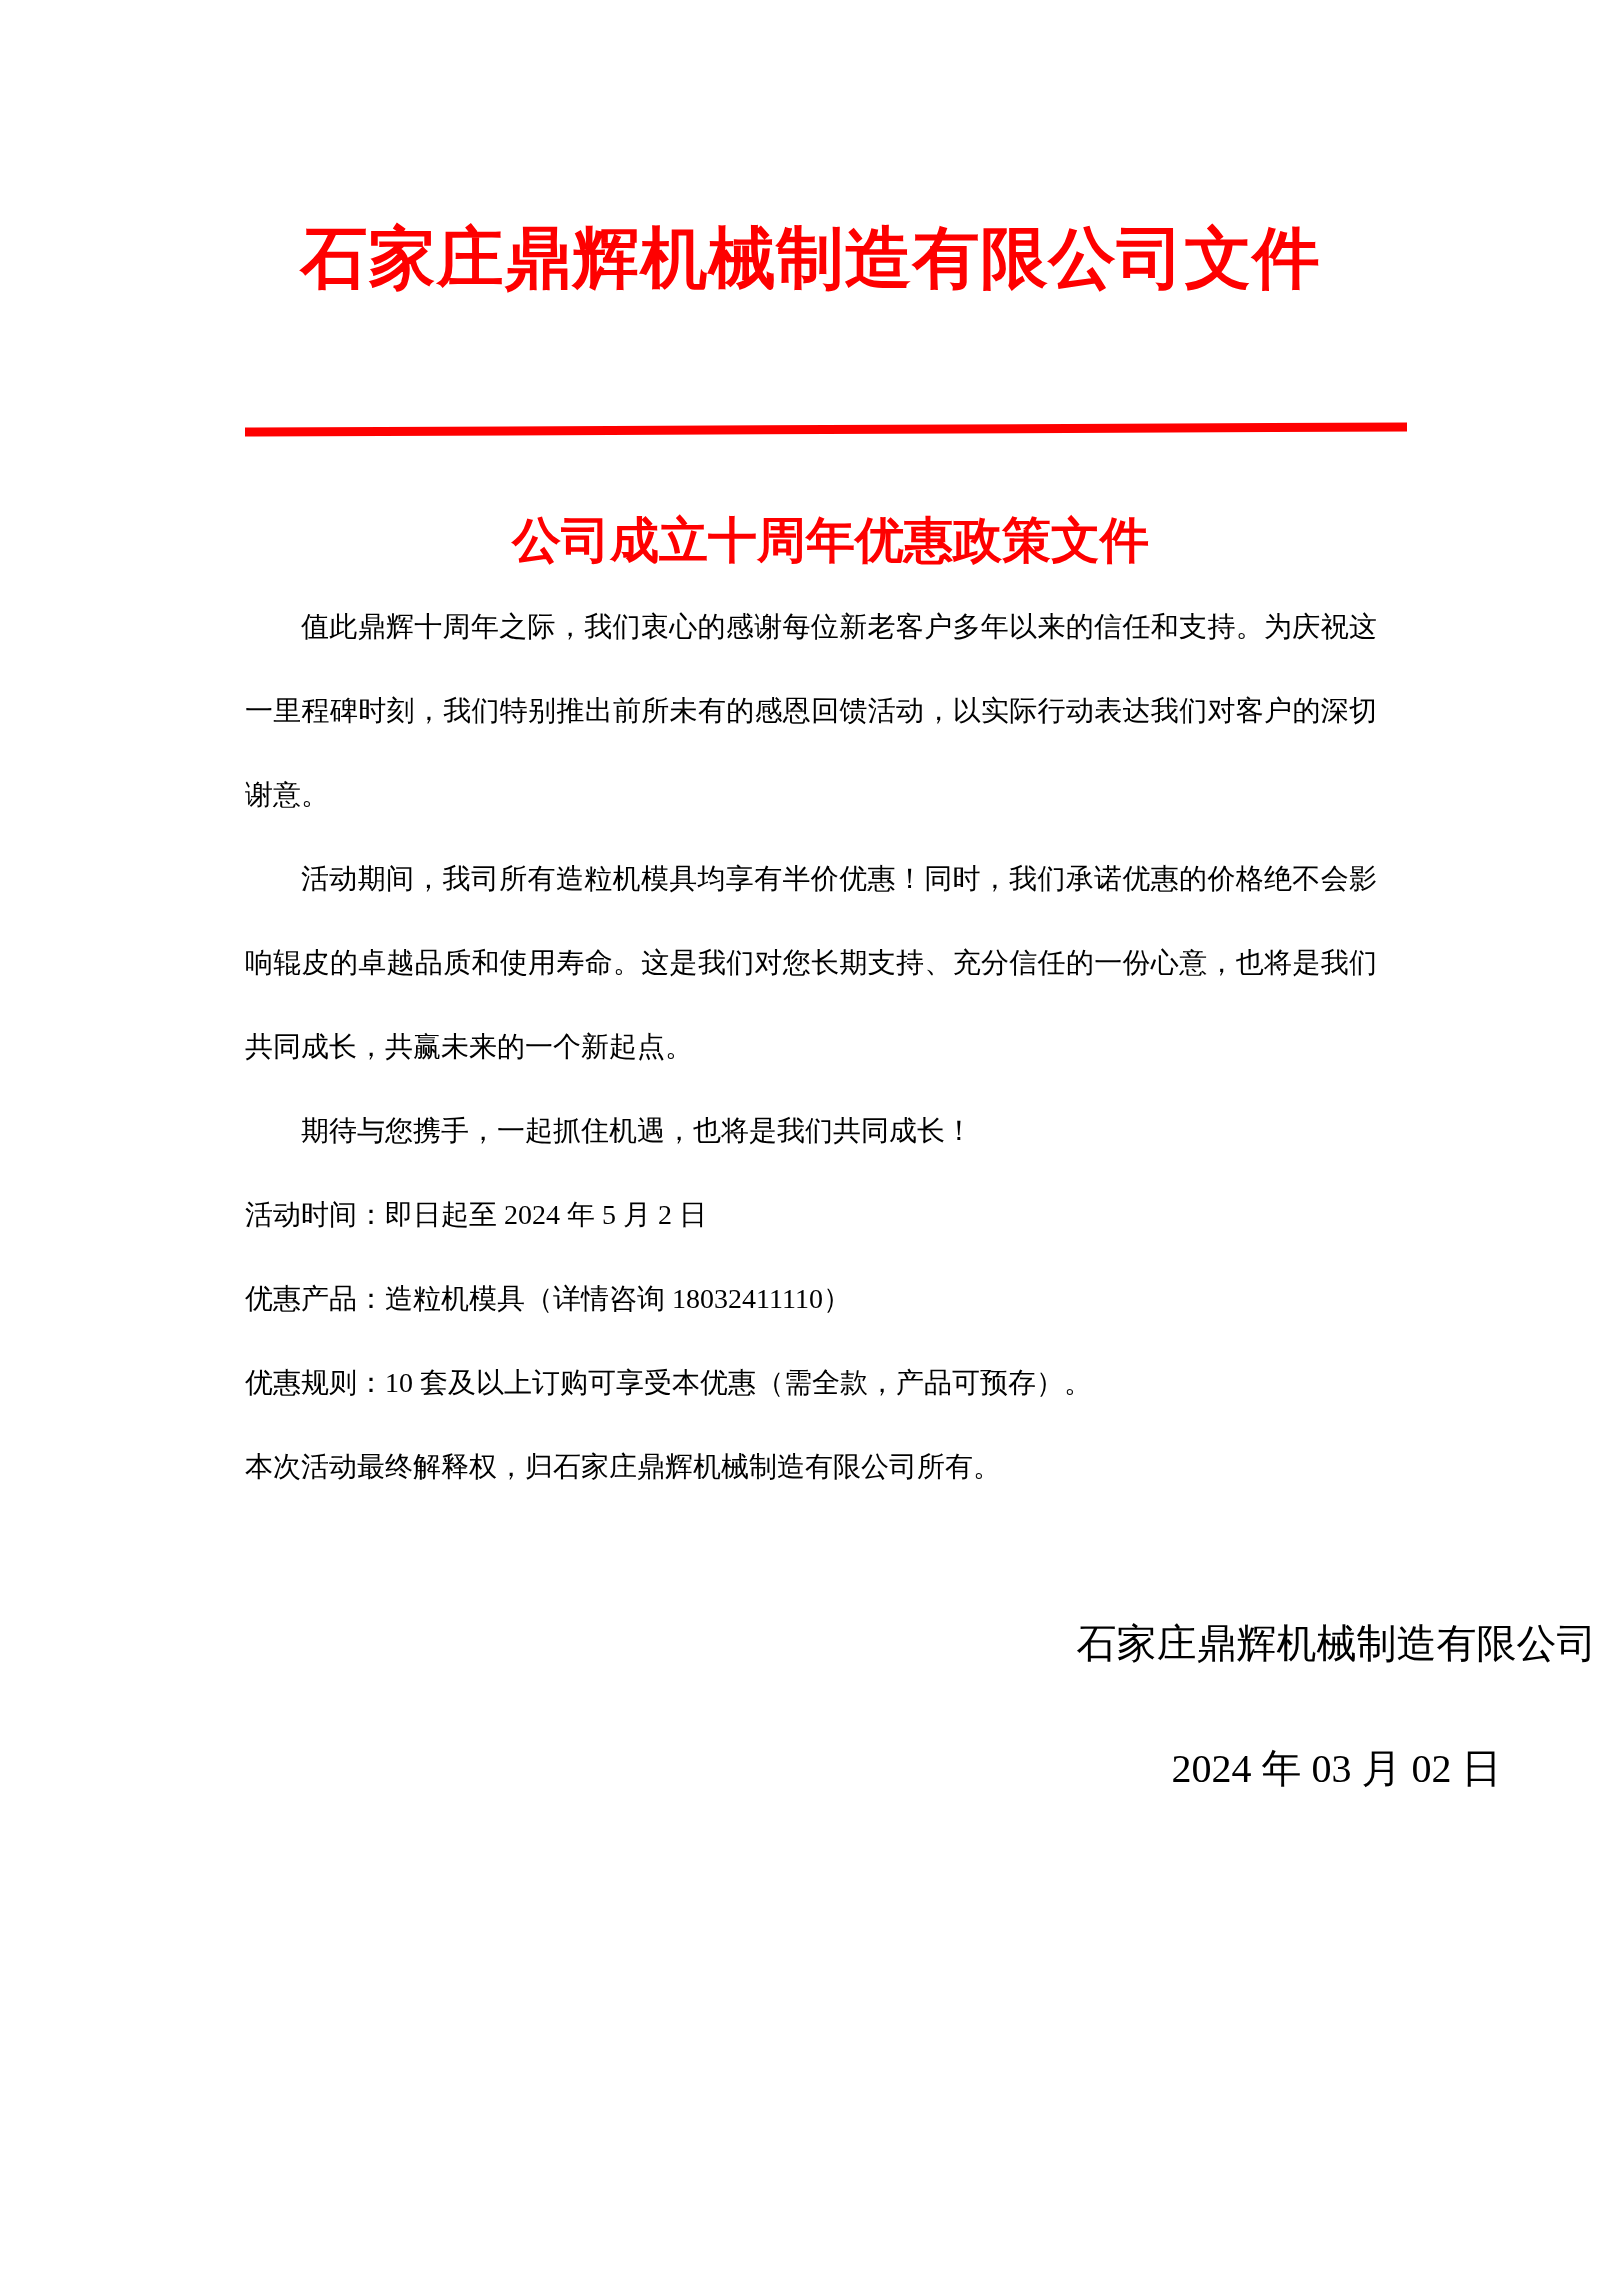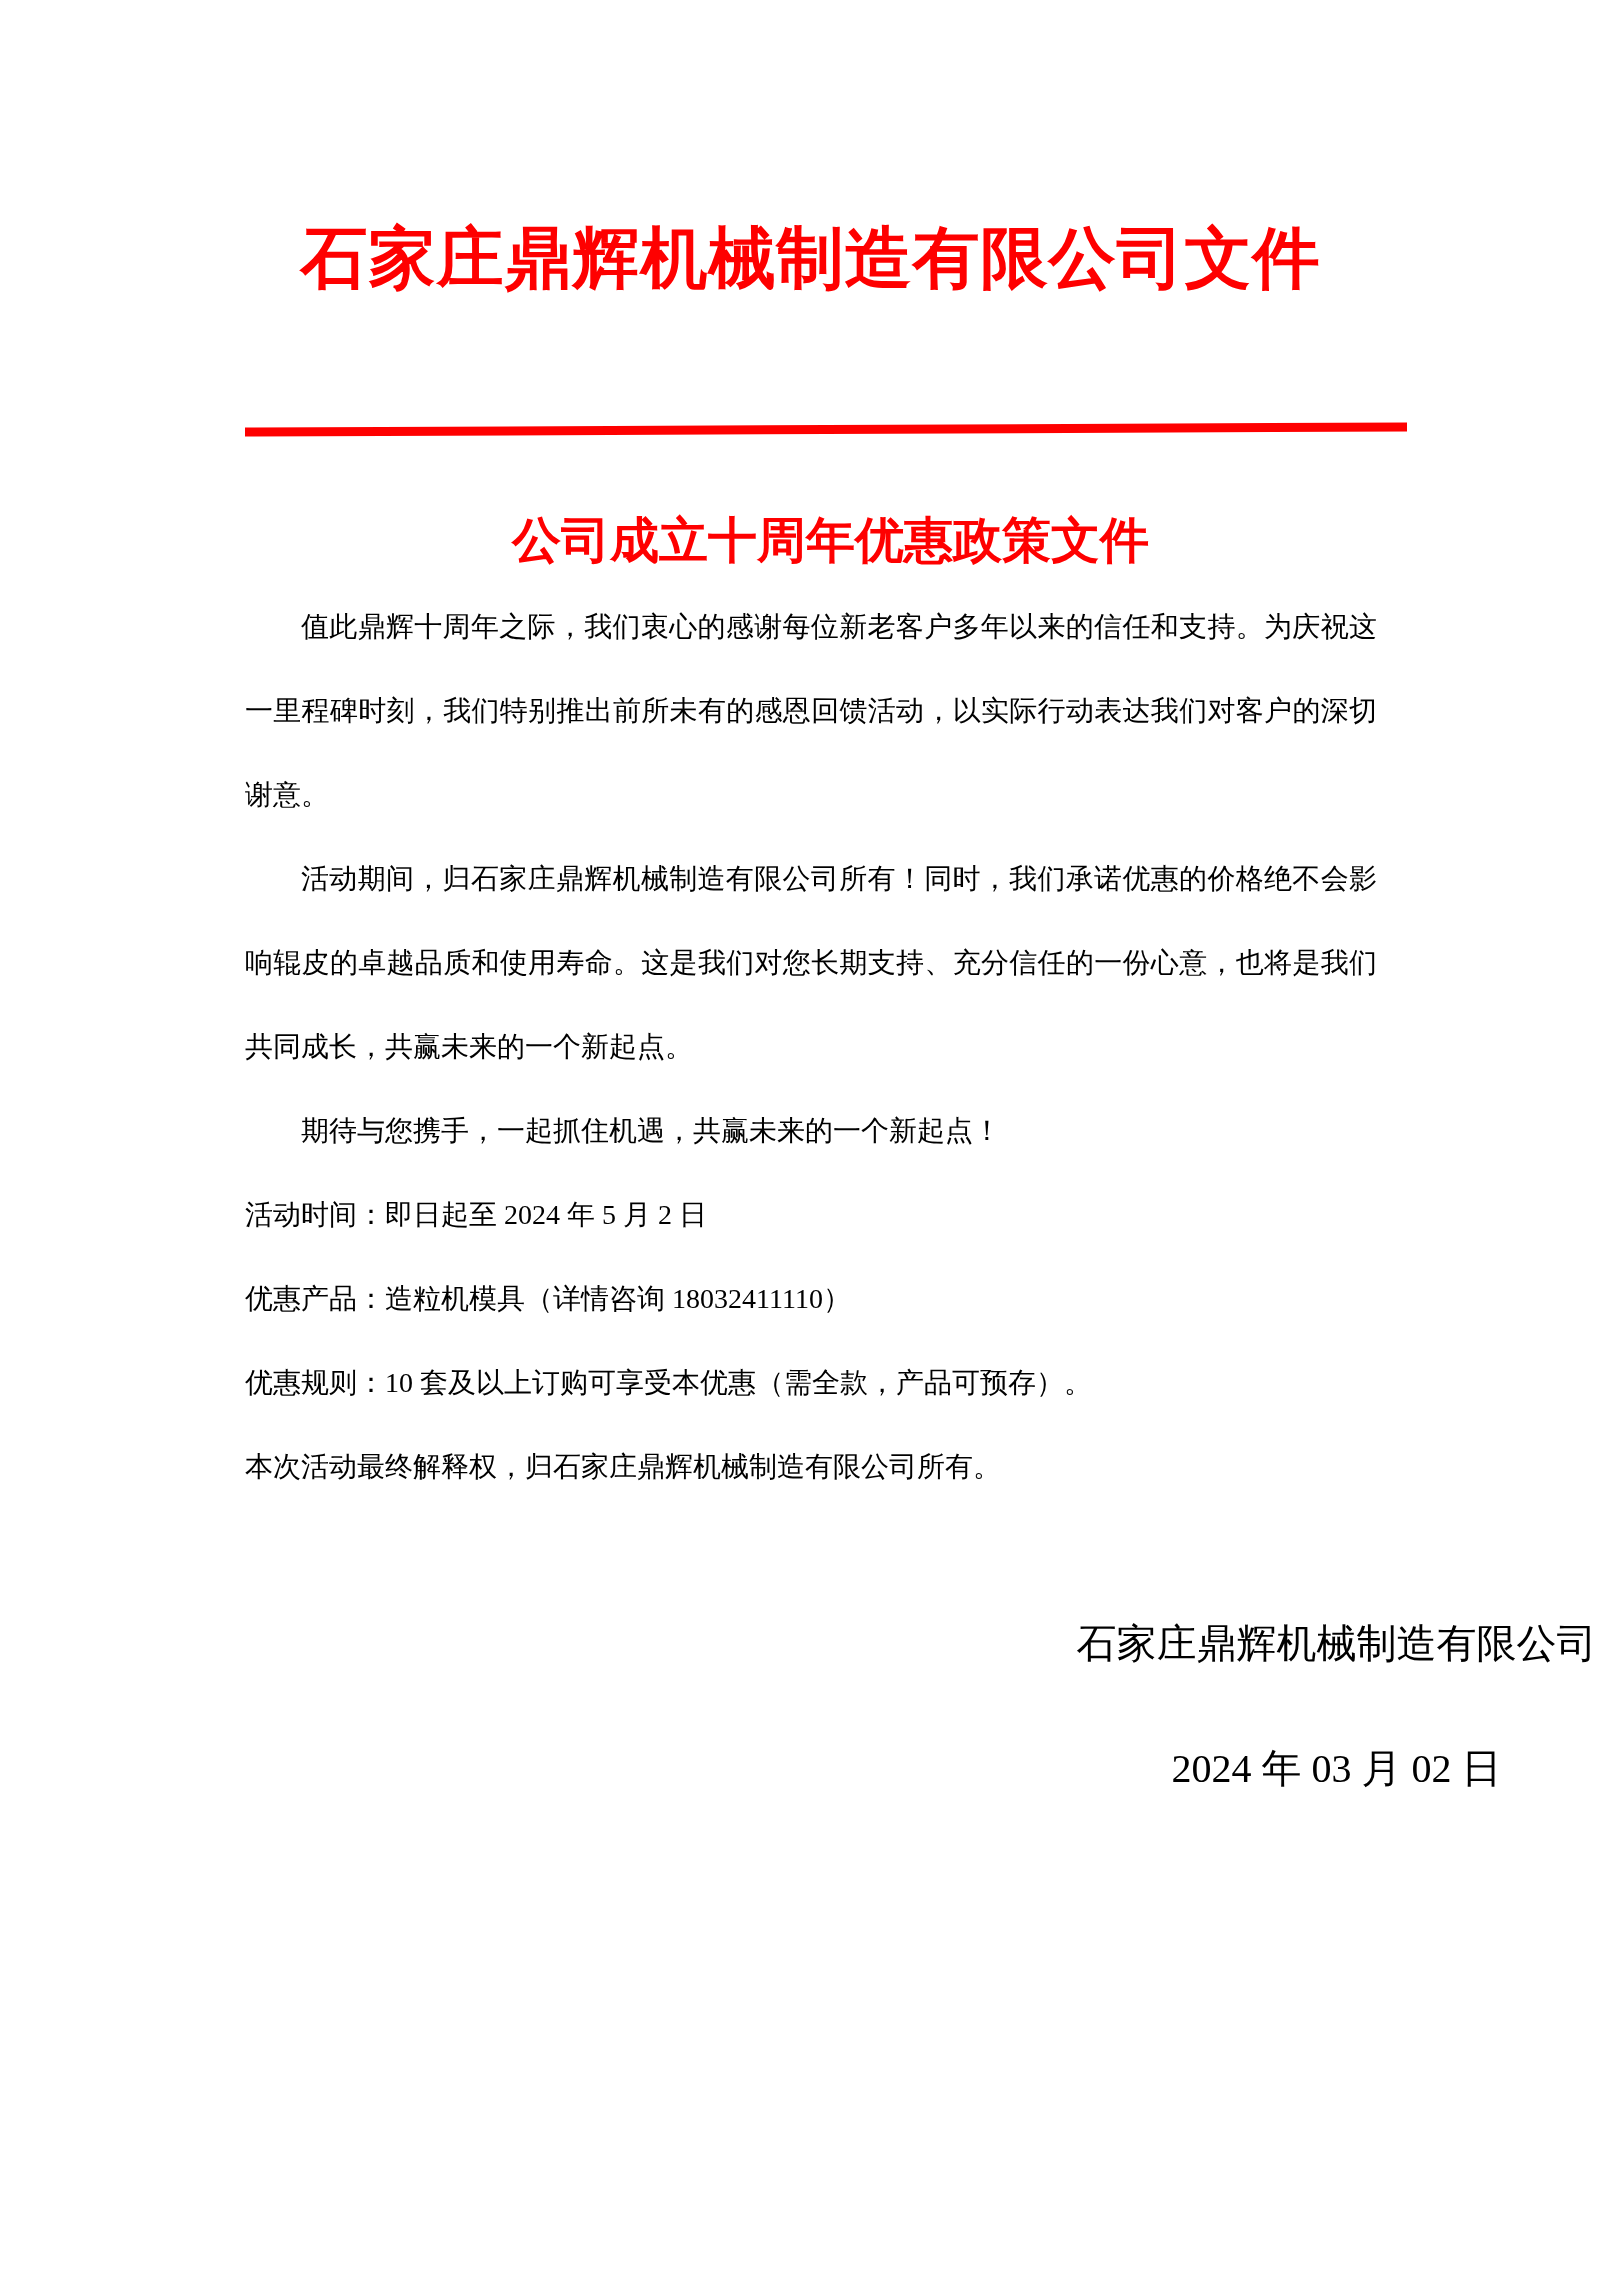--- a/index.html
+++ b/index.html
@@ -70,22 +70,22 @@
 <div class="page">
 
   <div class="doc-title">石家庄鼎辉机械制造有限公司文件</div>
 
   <div class="red-rule"></div>
 
   <div class="doc-subtitle">公司成立十周年优惠政策文件</div>
 
   <div class="doc-body">
     <p class="indent">值此鼎辉十周年之际，我们衷心的感谢每位新老客户多年以来的信任和支持。为庆祝这一里程碑时刻，我们特别推出前所未有的感恩回馈活动，以实际行动表达我们对客户的深切谢意。</p>
-    <p class="indent">活动期间，归石家庄鼎辉机械制造有限公司所有！同时，我们承诺优惠的价格绝不会影响辊皮的卓越品质和使用寿命。这是我们对您长期支持、充分信任的一份心意，也将是我们共同成长，共赢未来的一个新起点。</p>
-    <p class="indent">期待与您携手，一起抓住机遇，共赢未来的一个新起点！</p>
+    <p class="indent">活动期间，我司所有造粒机模具均享有半价优惠！同时，我们承诺优惠的价格绝不会影响辊皮的卓越品质和使用寿命。这是我们对您长期支持、充分信任的一份心意，也将是我们共同成长，共赢未来的一个新起点。</p>
+    <p class="indent">期待与您携手，一起抓住机遇，也将是我们共同成长！</p>
     <p>活动时间：即日起至 2024 年 5 月 2 日</p>
     <p>优惠产品：造粒机模具（详情咨询 18032411110）</p>
     <p>优惠规则：10 套及以上订购可享受本优惠（需全款，产品可预存）。</p>
     <p>本次活动最终解释权，归石家庄鼎辉机械制造有限公司所有。</p>
   </div>
 
   <div class="signature-block">
     <div class="sig-line">石家庄鼎辉机械制造有限公司</div>
     <div class="sig-line">2024 年 03 月 02 日</div>
   </div>

